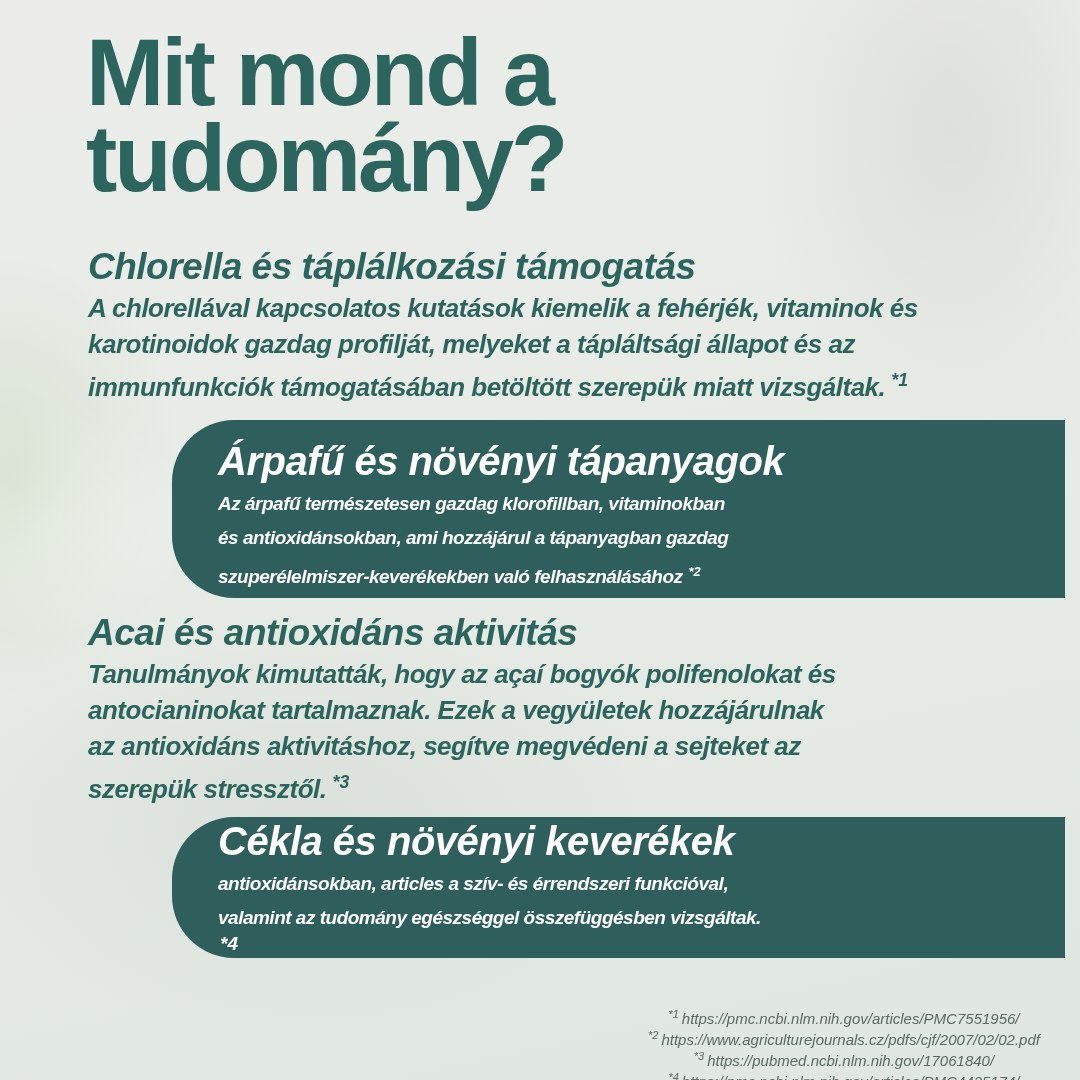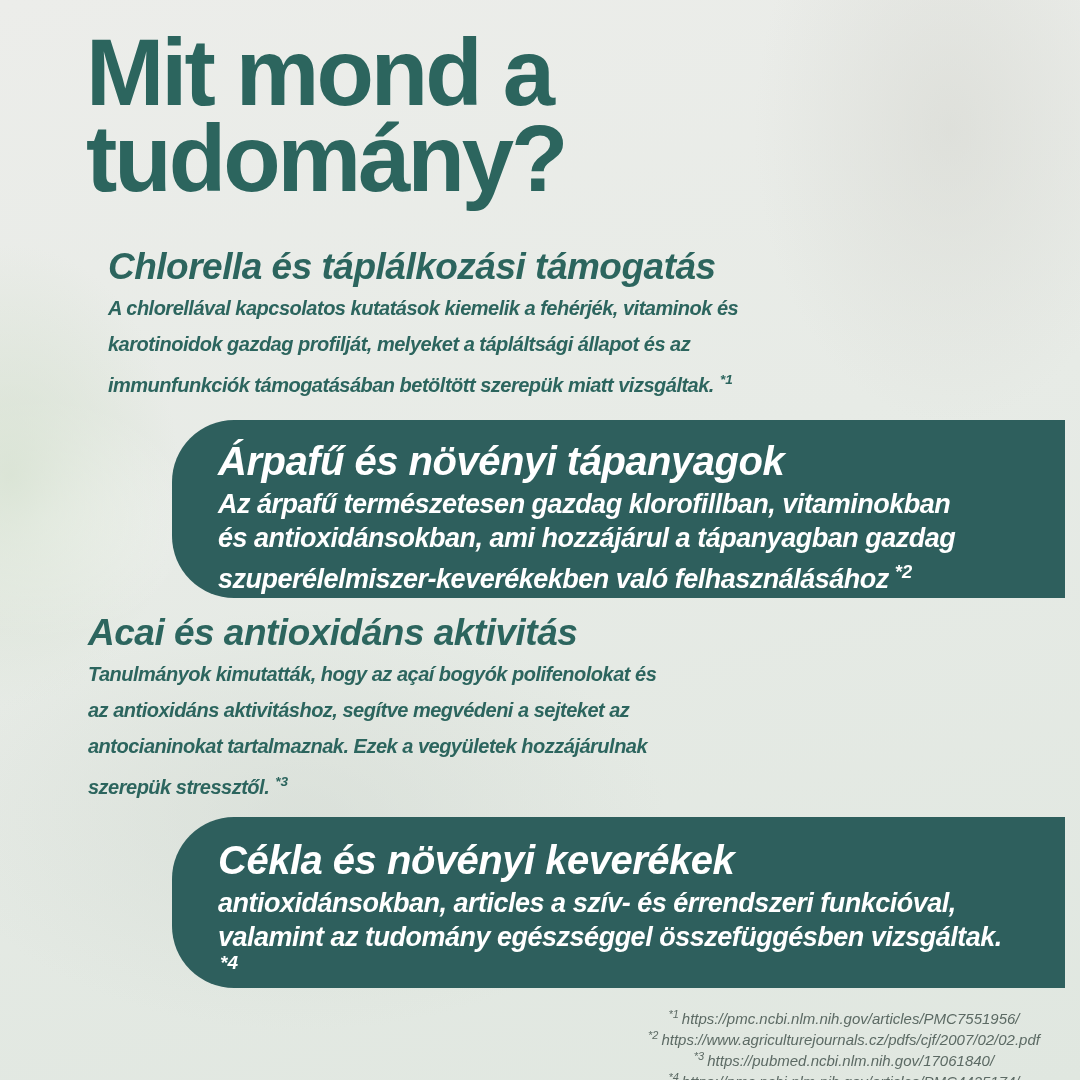--- a/index.html
+++ b/index.html
@@ -26,38 +26,38 @@
     font-weight:700;font-size:94px;line-height:86px;
     letter-spacing:-3px;color:var(--accent);
   }
   .section{position:absolute;left:88px;width:930px;color:var(--accent);}
   .section-title{
     font-style:italic;font-weight:700;font-size:37px;line-height:42px;
     letter-spacing:-0.5px;white-space:nowrap;
   }
   .section-body{margin-top:2px;}
   .body-line{
-    font-style:italic;font-weight:700;font-size:20px;line-height:36px;
+    font-style:italic;font-weight:700;font-size:26px;line-height:36px;
     letter-spacing:-0.5px;white-space:pre;
   }
-  .sec-1{top:246px;margin-left:20px;}
+  .sec-1{top:246px;}
   .sec-2{top:612px;}
   .card{
     position:absolute;left:172px;right:15px;
     background:var(--card-bg);color:var(--card-text);
     border-radius:62px 0 0 62px;
     padding:18px 26px 0 46px;overflow:hidden;
   }
   .card-1{top:420px;height:178px;}
-  .card-2{top:817px;height:171px;padding-top:20px;}
+  .card-2{top:817px;height:141px;padding-top:1px;}
   .card-title{
     font-style:italic;font-weight:700;font-size:40px;line-height:47px;
     letter-spacing:-0.5px;white-space:nowrap;
   }
-  .card .body-line{font-size:27px;line-height:34px;}
+  .card .body-line{font-size:19px;line-height:34px;}
   .ref{
     font-style:italic;font-weight:700;font-size:0.68em;
     vertical-align:super;letter-spacing:0;padding-left:6px;
   }
   .ref-own-line{display:block;font-size:19px;line-height:18px;vertical-align:baseline;padding-left:2px;}
   .citations{
     position:absolute;left:648px;top:1006px;
     color:var(--citation);font-style:italic;font-weight:400;
     font-size:15px;line-height:16px;
   }
@@ -89,22 +89,22 @@
       <div class="body-line">Az árpafű természetesen gazdag klorofillban, vitaminokban</div>
       <div class="body-line">és antioxidánsokban, ami hozzájárul a tápanyagban gazdag</div>
       <div class="body-line"><span>szuperélelmiszer-keverékekben való felhasználásához</span><span class="ref">*2</span></div>
     </div>
   </section>
 
   <section class="section sec-2">
     <div class="section-title">Acai és antioxidáns aktivitás</div>
     <div class="section-body">
       <div class="body-line">Tanulmányok kimutatták, hogy az açaí bogyók polifenolokat és</div>
+      <div class="body-line">antocianinokat tartalmaznak. Ezek a vegyületek hozzájárulnak</div>
       <div class="body-line">az antioxidáns aktivitáshoz, segítve megvédeni a sejteket az</div>
-      <div class="body-line">antocianinokat tartalmaznak. Ezek a vegyületek hozzájárulnak</div>
       <div class="body-line"><span>szerepük stressztől.</span><span class="ref">*3</span></div>
     </div>
   </section>
 
   <section class="card card-2">
     <div class="card-title">Cékla és növényi keverékek</div>
     <div class="section-body">
       <div class="body-line">antioxidánsokban, articles a szív- és érrendszeri funkcióval,</div>
       <div class="body-line">valamint az tudomány egészséggel összefüggésben vizsgáltak.</div>
       <span class="ref ref-own-line">*4</span>

